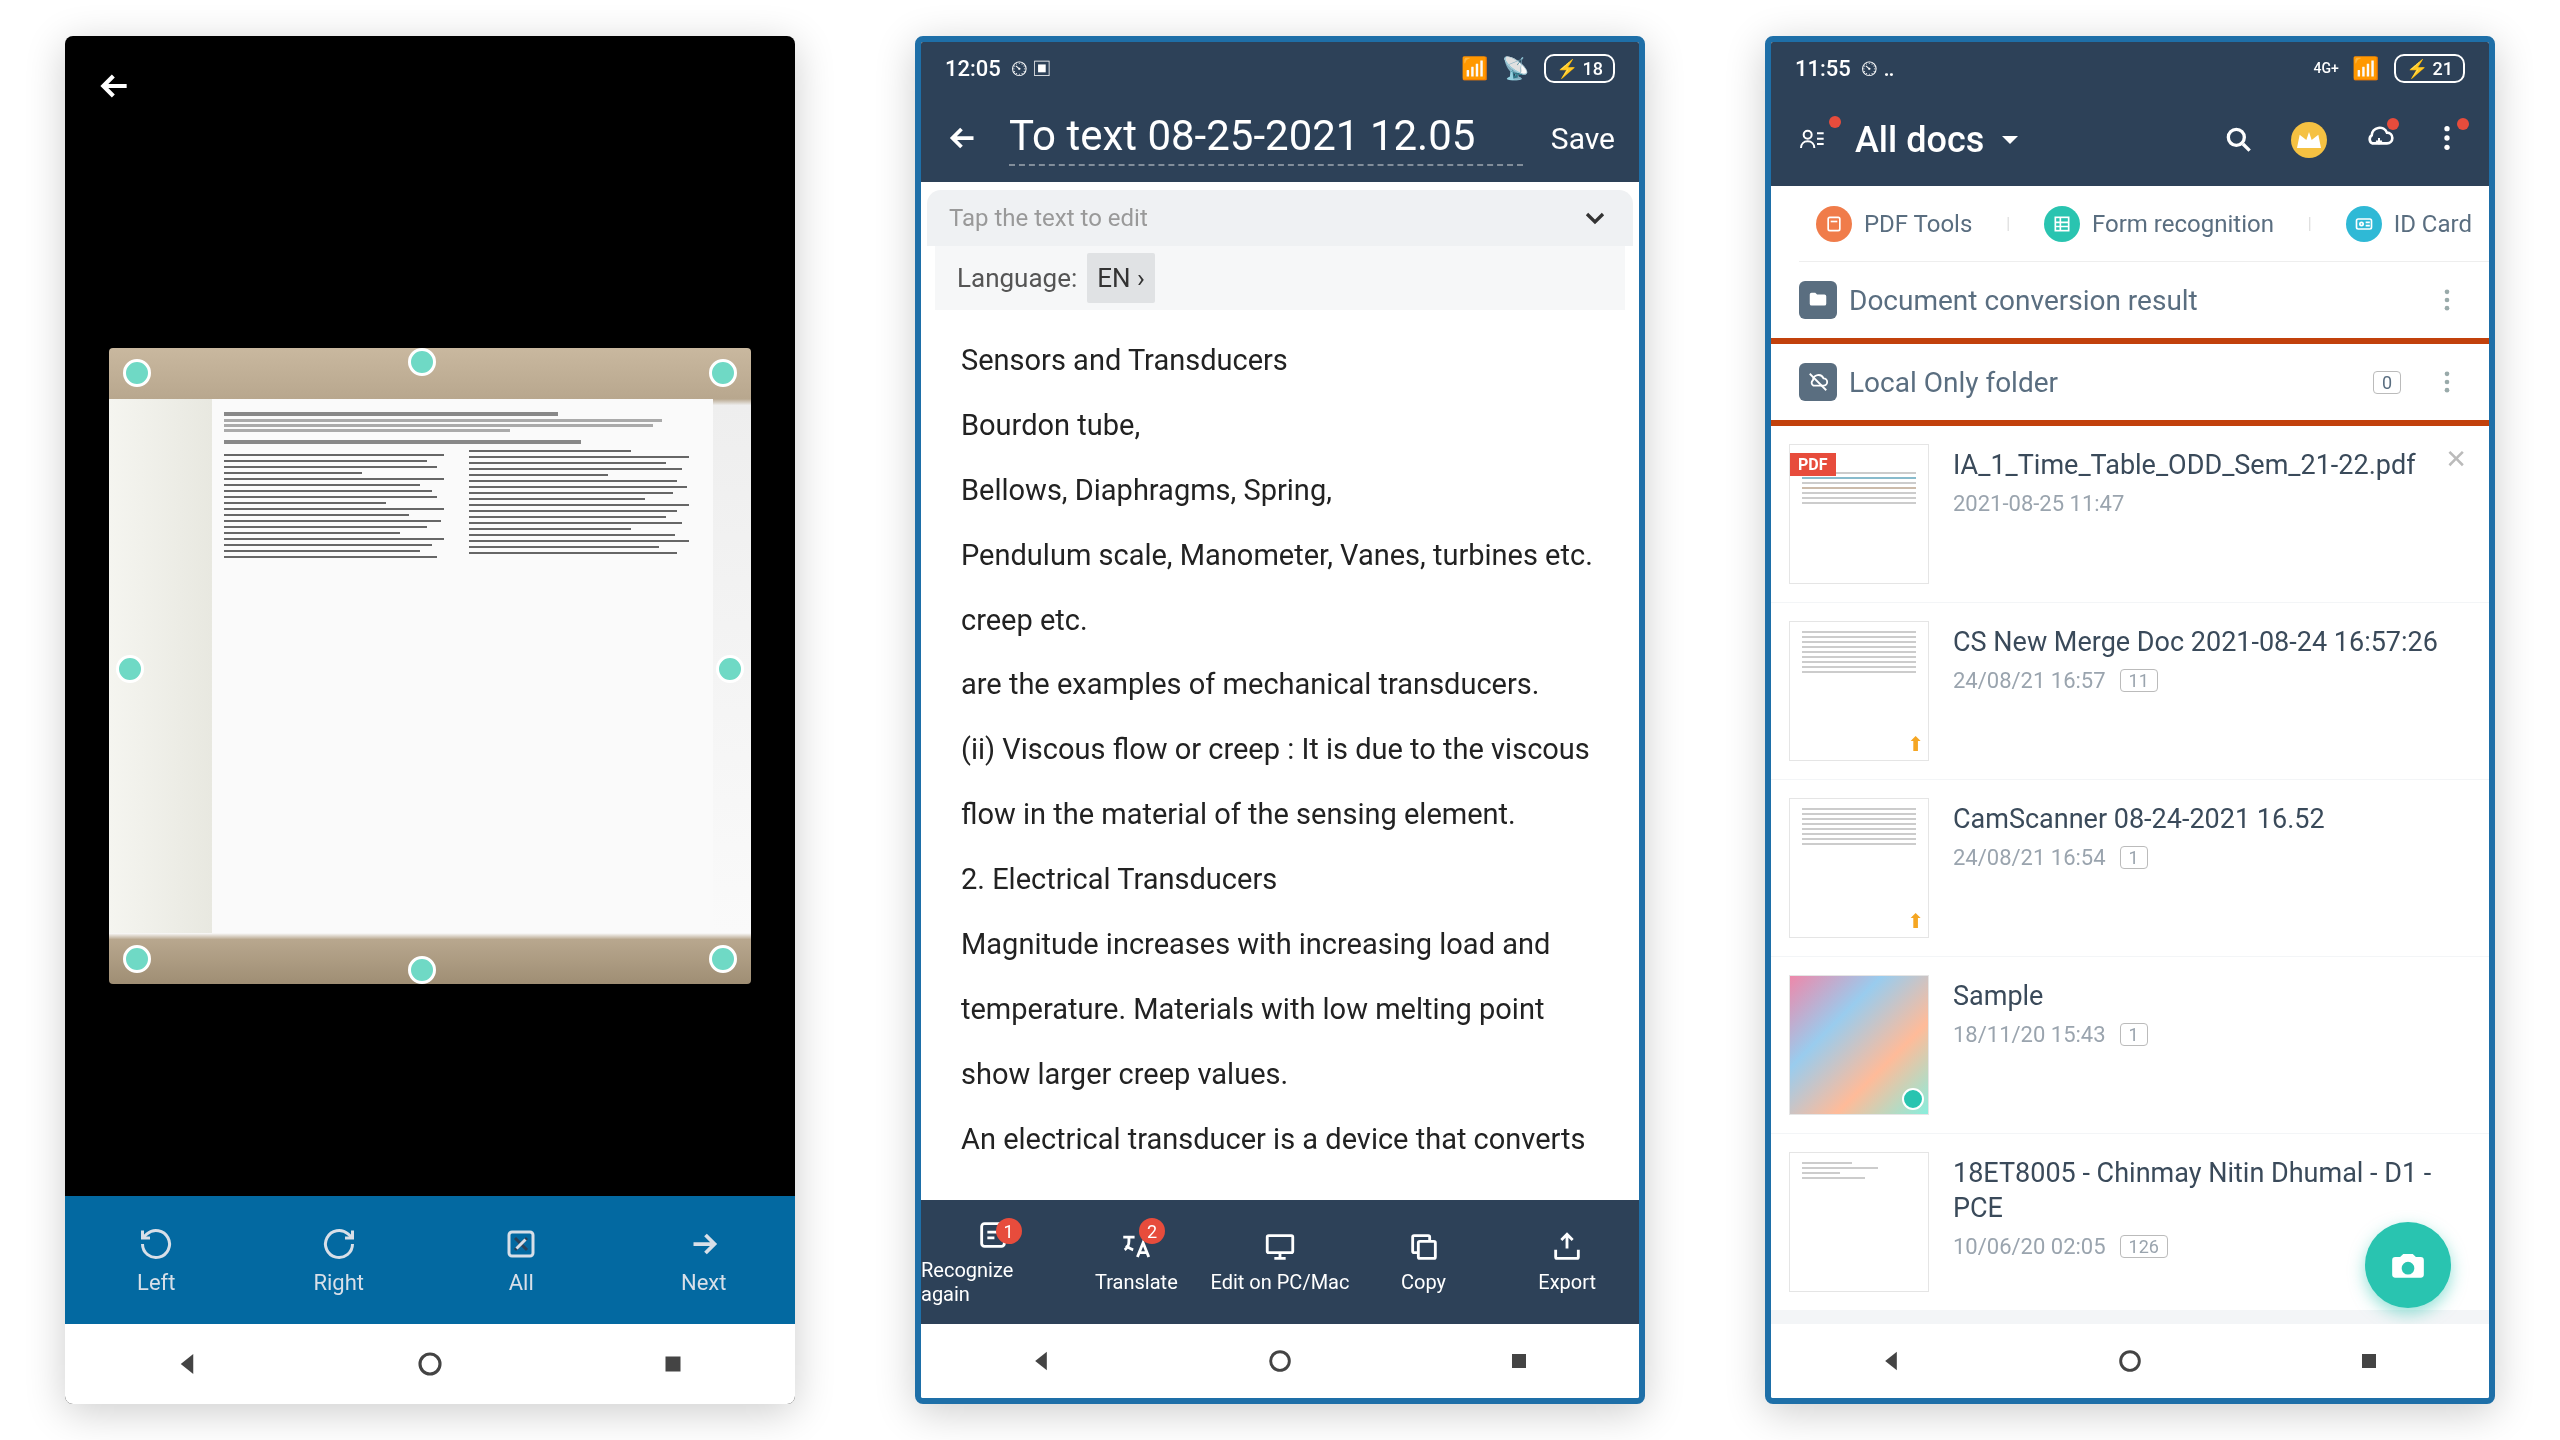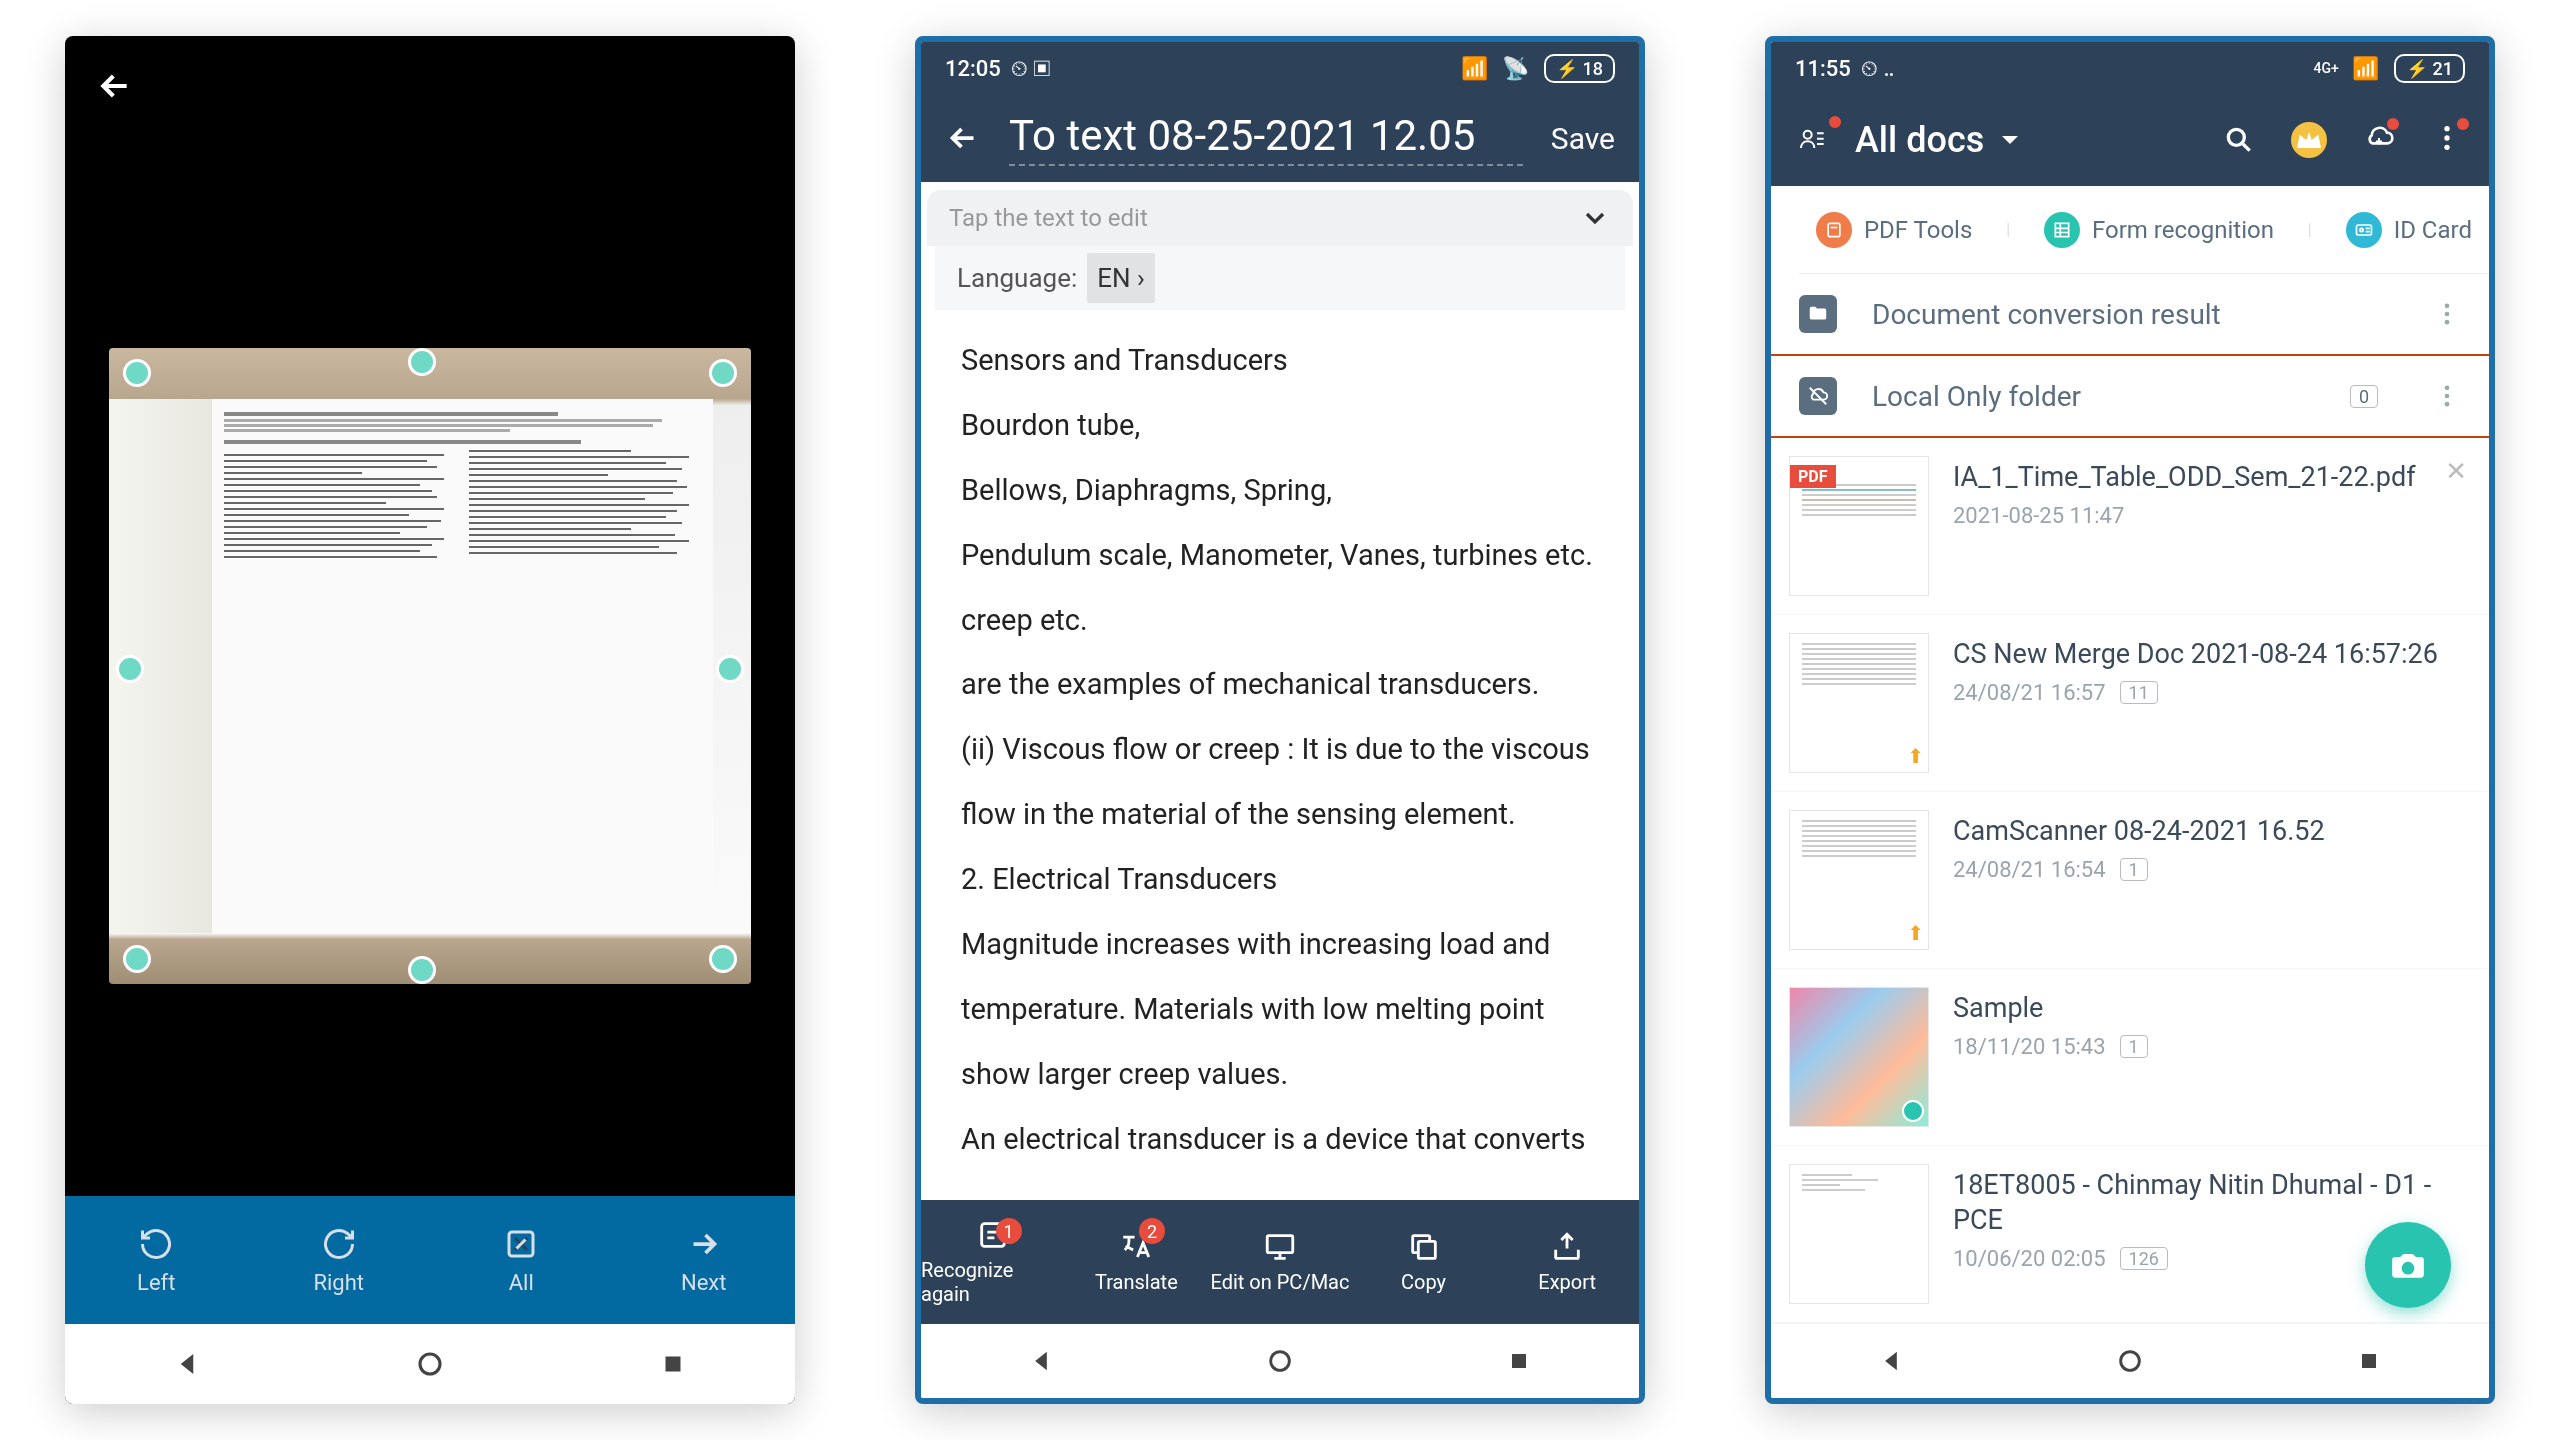--- a/index.html
+++ b/index.html
@@ -40,25 +40,25 @@
 .badge { position:absolute; top:18px; right:30%; background:#e74c3c; color:#fff; width:26px; height:26px; border-radius:50%; font-size:18px; display:flex; align-items:center; justify-content:center; }
 .sysnav2 { height:74px; background:#fff; display:flex; align-items:center; justify-content:space-around; }
 
 
 .p3-hdr { height:92px; background:#2d4158; color:#fff; display:flex; align-items:center; padding:0 26px; gap:26px; position:relative;justify-content:space-between; }
 .p3-hdr .title { font-size:36px; font-weight:500; display:flex; align-items:center; gap:10px; flex:1; }
 .p3-hdr .ricons { display:flex; gap:36px; align-items:center; }
 .p3-hdr svg { width:32px; height:32px; }
 .crown { width:36px; height:36px; background:#f5c142; border-radius:50%; display:flex; align-items:center; justify-content:center; }
 .reddot { position:absolute; width:12px; height:12px; background:#e74c3c; border-radius:50%; }
-.p3-tools { height:88px; background:#fff; display:flex; align-items:center; justify-content:space-around; border-bottom:1px solid #eee;margin-left:28px; }
+.p3-tools { height:76px; background:#fff; display:flex; align-items:center; justify-content:space-around; border-bottom:1px solid #eee;margin-left:28px; }
 .tool { display:flex; align-items:center; gap:12px; font-size:24px; color:#5a6e80; }
 .toolico { width:36px; height:36px; border-radius:50%; display:flex; align-items:center; justify-content:center; color:#fff; }
 .tsep { color: #ddd; }
-.p3-folder { height:82px; background:#fff; display:flex; align-items:center; padding:0 28px; gap:35px; border-bottom:2px solid #c2410c; font-size:28px; color:#5a6e80; }
+.p3-folder { height:82px; background:#fff; display:flex; align-items:center; padding:0 28px; gap:12px; border-bottom:6px solid #c2410c; font-size:28px; color:#5a6e80; }
 .fico { width:38px; height:38px; background:#5a6e80; border-radius:6px; display:flex; align-items:center; justify-content:center; flex-shrink:0; }
 .fico svg { width:22px; height:22px; }
 .ftxt { flex:1; }
 .p3-body { flex:1; background:#f3f5f7; overflow:hidden; }
 .doc { background:#fff; display:flex; gap:24px; padding:18px; border-bottom:1px solid #f3f5f7; position:relative; }
 .thumb { width:140px; height:140px; background:#fff; border:1px solid #e5e5e5; flex-shrink:0; position:relative; overflow:hidden; }
 .thumb.color { background: linear-gradient(135deg,#e8a,#9ce,#fb9,#8ed); }
 .thumb .ln { height:2px; background:#ccc; margin:3px 6px; }
 .pdfbadge { position:absolute; top:8px; left:0; background:#e74c3c; color:#fff; font-size:16px; font-weight:700; padding:2px 8px; }
 .minicheck { position:absolute; bottom:4px; right:4px; width:22px; height:22px; background:#29c4b0; border-radius:50%; border:2px solid #fff; }

